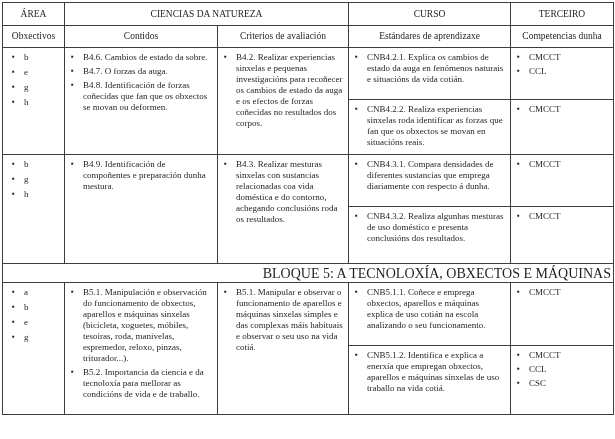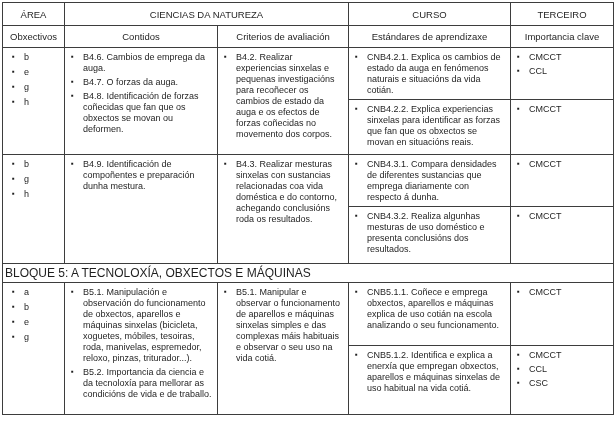--- a/index.html
+++ b/index.html
@@ -16,21 +16,21 @@
   }
   .table-wrap {
     padding: 2px 0 0 2px;
   }
   table.curriculo {
     border-collapse: collapse;
     table-layout: fixed;
     width: 611px;
     background: #ffffff;
   }
-  table.curriculo td, table.curriculo th { box-sizing: border-box; }
+  table.curriculo td, table.curriculo th { box-sizing: border-box; font-family: Liberation Serif, serif; }
   td, th {
     border: 1px solid #3d3d3d;
     font-size: 9px;
     line-height: 11px;
     font-weight: normal;
     vertical-align: top;
     padding: 4px 5px 3px 5px;
     overflow: hidden;
   }
   th {
@@ -42,23 +42,23 @@
   tr.hrow1 { height: 23px; }
   tr.hrow2 { height: 22px; padding-left: 48px; }
   tr.r1a { height: 52px; }
   tr.r1b { height: 55px; }
   tr.r2a { height: 52px; }
   tr.r2b { height: 57px; }
   tr.banner-row { height: 19px; }
   tr.r3a { height: 63px; }
   tr.r3b { height: 69px; }
   td.banner {
-    text-align: left;
+    text-align: right;
     vertical-align: middle;
-    font-size: 12px;
+    font-size: 14px;
     padding: 2px;
   }
   ul.blist {
     list-style: none;
     margin: 0;
     padding: 0;
   }
   ul.blist li {
     position: relative;
     padding-left: 13px;
@@ -95,60 +95,60 @@
       <th colspan="2">CIENCIAS DA NATUREZA</th>
       <th>CURSO</th>
       <th>TERCEIRO</th>
     </tr>
 
     <tr class="hrow2">
       <th>Obxectivos</th>
       <th>Contidos</th>
       <th>Criterios de avaliación</th>
       <th>Estándares de aprendizaxe</th>
-      <th>Importancia clave</th>
+      <th>Competencias dunha</th>
     </tr>
 
     <tr class="r1a">
       <td class="c-obx" rowspan="2">
         <ul class="blist">
           <li>b</li>
           <li>e</li>
           <li>g</li>
           <li>h</li>
         </ul>
       </td>
       <td rowspan="2">
         <ul class="blist">
-          <li>B4.6. Cambios de emprega da auga.</li>
+          <li>B4.6. Cambios de estado da sobre.</li>
           <li>B4.7. O forzas da auga.</li>
           <li>B4.8. Identificación de forzas coñecidas que fan que os obxectos se movan ou deformen.</li>
         </ul>
       </td>
       <td rowspan="2">
         <ul class="blist">
-          <li>B4.2. Realizar experiencias sinxelas e pequenas investigacións para recoñecer os cambios de estado da auga e os efectos de forzas coñecidas no movemento dos corpos.</li>
+          <li>B4.2. Realizar experiencias sinxelas e pequenas investigacións para recoñecer os cambios de estado da auga e os efectos de forzas coñecidas no resultados dos corpos.</li>
         </ul>
       </td>
       <td>
         <ul class="blist">
           <li>CNB4.2.1. Explica os cambios de estado da auga en fenómenos naturais e situacións da vida cotián.</li>
         </ul>
       </td>
       <td class="c-comp">
         <ul class="blist">
           <li>CMCCT</li>
           <li>CCL</li>
         </ul>
       </td>
     </tr>
     <tr class="r1b">
       <td>
         <ul class="blist">
-          <li>CNB4.2.2. Explica experiencias sinxelas para identificar as forzas que fan que os obxectos se movan en situacións reais.</li>
+          <li>CNB4.2.2. Realiza experiencias sinxelas roda identificar as forzas que fan que os obxectos se movan en situacións reais.</li>
         </ul>
       </td>
       <td class="c-comp">
         <ul class="blist">
           <li>CMCCT</li>
         </ul>
       </td>
     </tr>
 
     <tr class="r2a">
@@ -224,21 +224,21 @@
       </td>
       <td class="c-comp">
         <ul class="blist">
           <li>CMCCT</li>
         </ul>
       </td>
     </tr>
     <tr class="r3b">
       <td>
         <ul class="blist">
-          <li>CNB5.1.2. Identifica e explica a enerxía que empregan obxectos, aparellos e máquinas sinxelas de uso habitual na vida cotiá.</li>
+          <li>CNB5.1.2. Identifica e explica a enerxía que empregan obxectos, aparellos e máquinas sinxelas de uso traballo na vida cotiá.</li>
         </ul>
       </td>
       <td class="c-comp">
         <ul class="blist">
           <li>CMCCT</li>
           <li>CCL</li>
           <li>CSC</li>
         </ul>
       </td>
     </tr>

